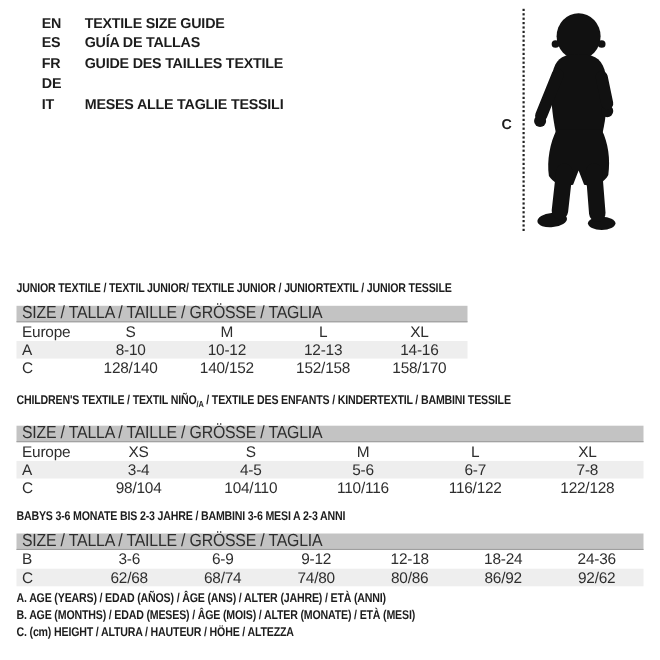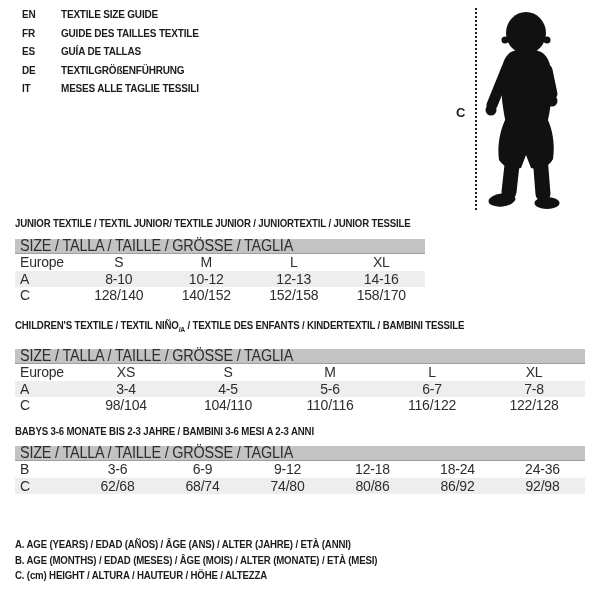--- a/index.html
+++ b/index.html
@@ -4,36 +4,36 @@
 <style>
   html, body { margin:0; padding:0; background:#ffffff; }
   .canvas {
     position:relative; width:600px; height:600px; background:#ffffff;
     font-family:"Liberation Sans", sans-serif; color:#1c1c1c; overflow:hidden;
     letter-spacing:-0.2px;
   }
 
   
   .langs { position:absolute; left:22px; top:9px; }
-  .lang-row { display:flex; height:18.5px; align-items:flex-start; font-weight:bold; font-size:10px; }
+  .lang-row { display:flex; height:18.5px; align-items:flex-end; font-weight:bold; font-size:13px;margin-left:16px; }
   .lang-code { width:39px; }
   .lang-label { white-space:nowrap; }
 
   
   .height-line { position:absolute; left:475px; top:8px; height:202px; width:0; border-left:2px dotted #222; }
   .height-label { position:absolute; left:456px; top:105px; font-weight:bold; font-size:13px; }
   .baby-svg { position:absolute; left:481px; top:8px; }
 
   
   .size-table { position:absolute; left:15px; }
   #table-junior   { top:216px; width:410px; }
   #table-children { top:318px; width:570px; }
   #table-babies   { top:424px; width:570px; }
 
-  .tbl-title { font-weight:bold; font-size:11.5px; line-height:15px; white-space:nowrap; }
+  .tbl-title { font-weight:bold; font-size:11.5px; line-height:15px; white-space:nowrap;margin-top:39px; }
   .cond-in { transform:scaleX(0.84); transform-origin:0 50%; display:inline-block; }
   .cond-sm { transform:scaleX(0.90); transform-origin:0 50%; display:inline-block; }
 
   .size-bar {
     background:#c3c3c3; height:15px; line-height:14px; font-size:16px;
     padding-left:5px; color:#2e2e2e; border-bottom:1px solid #9f9f9f;
     box-sizing:border-box; white-space:nowrap;
   }
   #table-junior   .size-bar { margin-top:8px; }
   #table-children .size-bar { margin-top:15px; }
@@ -54,30 +54,29 @@
 <body>
 
 <div class="canvas">
 
   <div class="langs">
     <div class="lang-row">
       <div class="lang-code">EN</div>
       <div class="lang-label">TEXTILE SIZE GUIDE</div>
     </div>
     <div class="lang-row">
+      <div class="lang-code">ES</div>
+      <div class="lang-label">GUÍA DE TALLAS</div>
+    </div>
+    <div class="lang-row">
       <div class="lang-code">FR</div>
       <div class="lang-label">GUIDE DES TAILLES TEXTILE</div>
     </div>
     <div class="lang-row">
-      <div class="lang-code">ES</div>
-      <div class="lang-label">GUÍA DE TALLAS</div>
-    </div>
-    <div class="lang-row">
       <div class="lang-code">DE</div>
-      <div class="lang-label">TEXTILGRÖßENFÜHRUNG</div>
     </div>
     <div class="lang-row">
       <div class="lang-code">IT</div>
       <div class="lang-label">MESES ALLE TAGLIE TESSILI</div>
     </div>
   </div>
 
   <div class="height-line"></div>
   <div class="height-label">C</div>
   <svg class="baby-svg" width="92" height="202" viewBox="0 0 92 202" aria-hidden="true">
@@ -179,21 +178,21 @@
       <div class="tcell">18-24</div>
       <div class="tcell">24-36</div>
     </div>
     <div class="trow alt">
       <div class="tlabel">C</div>
       <div class="tcell">62/68</div>
       <div class="tcell">68/74</div>
       <div class="tcell">74/80</div>
       <div class="tcell">80/86</div>
       <div class="tcell">86/92</div>
-      <div class="tcell">92/98</div>
+      <div class="tcell">92/62</div>
     </div>
   </div>
 
   <div class="footnotes">
     <div class="footnote">
       <span class="cond-in">A. AGE (YEARS) / EDAD (AÑOS) / ÂGE (ANS) / ALTER (JAHRE) / ETÀ (ANNI)</span>
     </div>
     <div class="footnote">
       <span class="cond-in">B. AGE (MONTHS) / EDAD (MESES) / ÂGE (MOIS) / ALTER (MONATE) / ETÀ (MESI)</span>
     </div>

